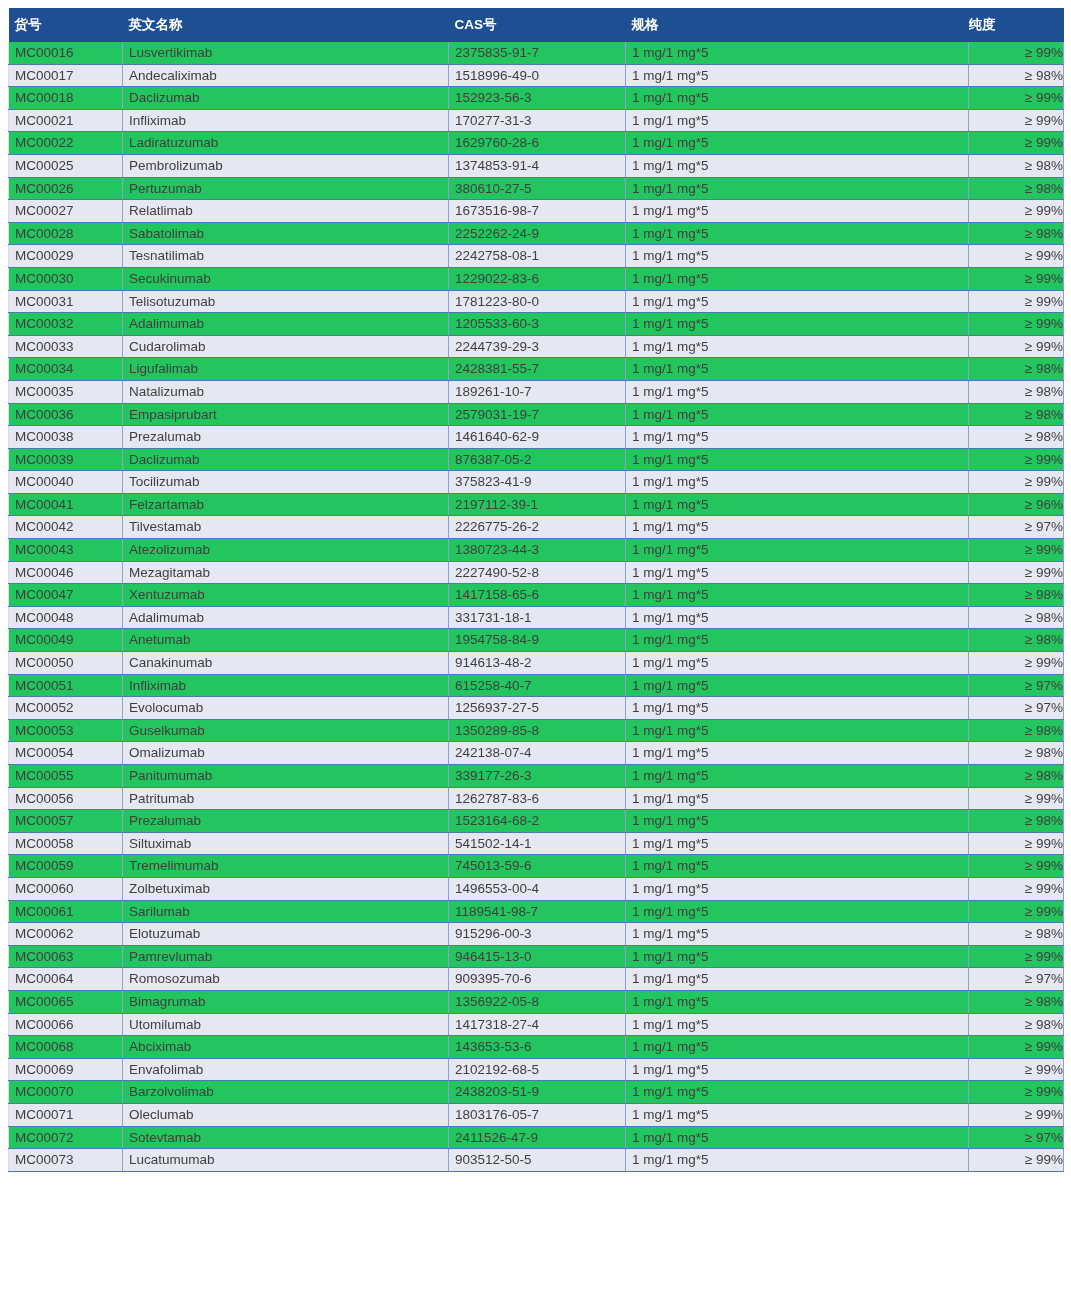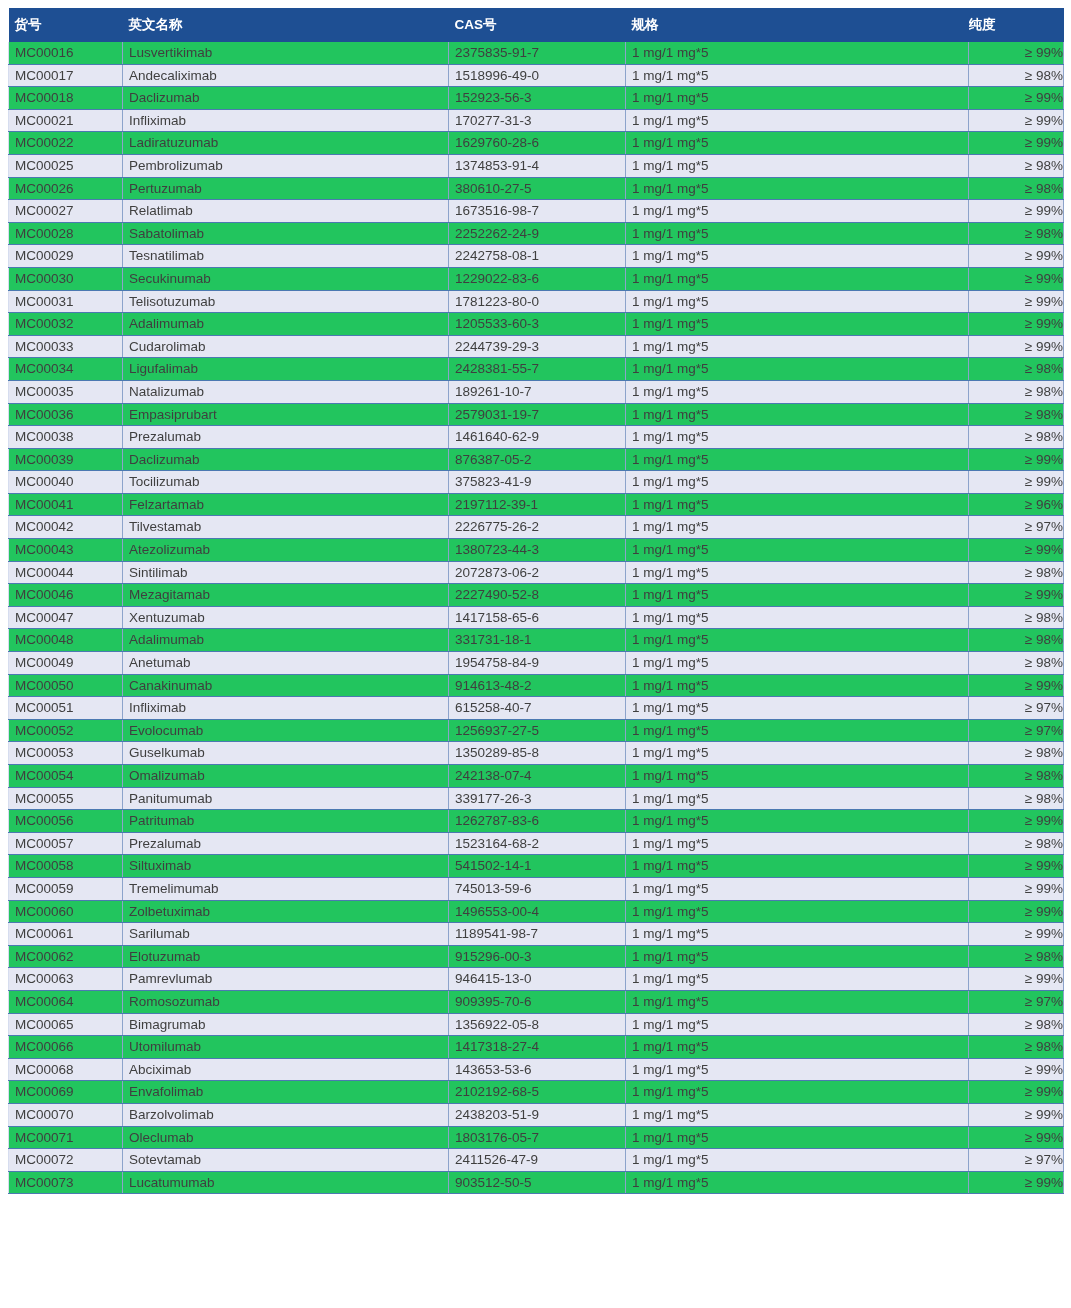--- a/index.html
+++ b/index.html
@@ -228,27 +228,20 @@
         <td class="col-purity">≥ 97%</td>
       </tr>
       <tr>
         <td class="col-catalog">MC00043</td>
         <td class="col-name">Atezolizumab</td>
         <td class="col-cas">1380723-44-3</td>
         <td class="col-spec">1 mg/1 mg*5</td>
         <td class="col-purity">≥ 99%</td>
       </tr>
       <tr>
-        <td class="col-catalog">MC00044</td>
-        <td class="col-name">Sintilimab</td>
-        <td class="col-cas">2072873-06-2</td>
-        <td class="col-spec">1 mg/1 mg*5</td>
-        <td class="col-purity">≥ 98%</td>
-      </tr>
-      <tr>
         <td class="col-catalog">MC00046</td>
         <td class="col-name">Mezagitamab</td>
         <td class="col-cas">2227490-52-8</td>
         <td class="col-spec">1 mg/1 mg*5</td>
         <td class="col-purity">≥ 99%</td>
       </tr>
       <tr>
         <td class="col-catalog">MC00047</td>
         <td class="col-name">Xentuzumab</td>
         <td class="col-cas">1417158-65-6</td>

